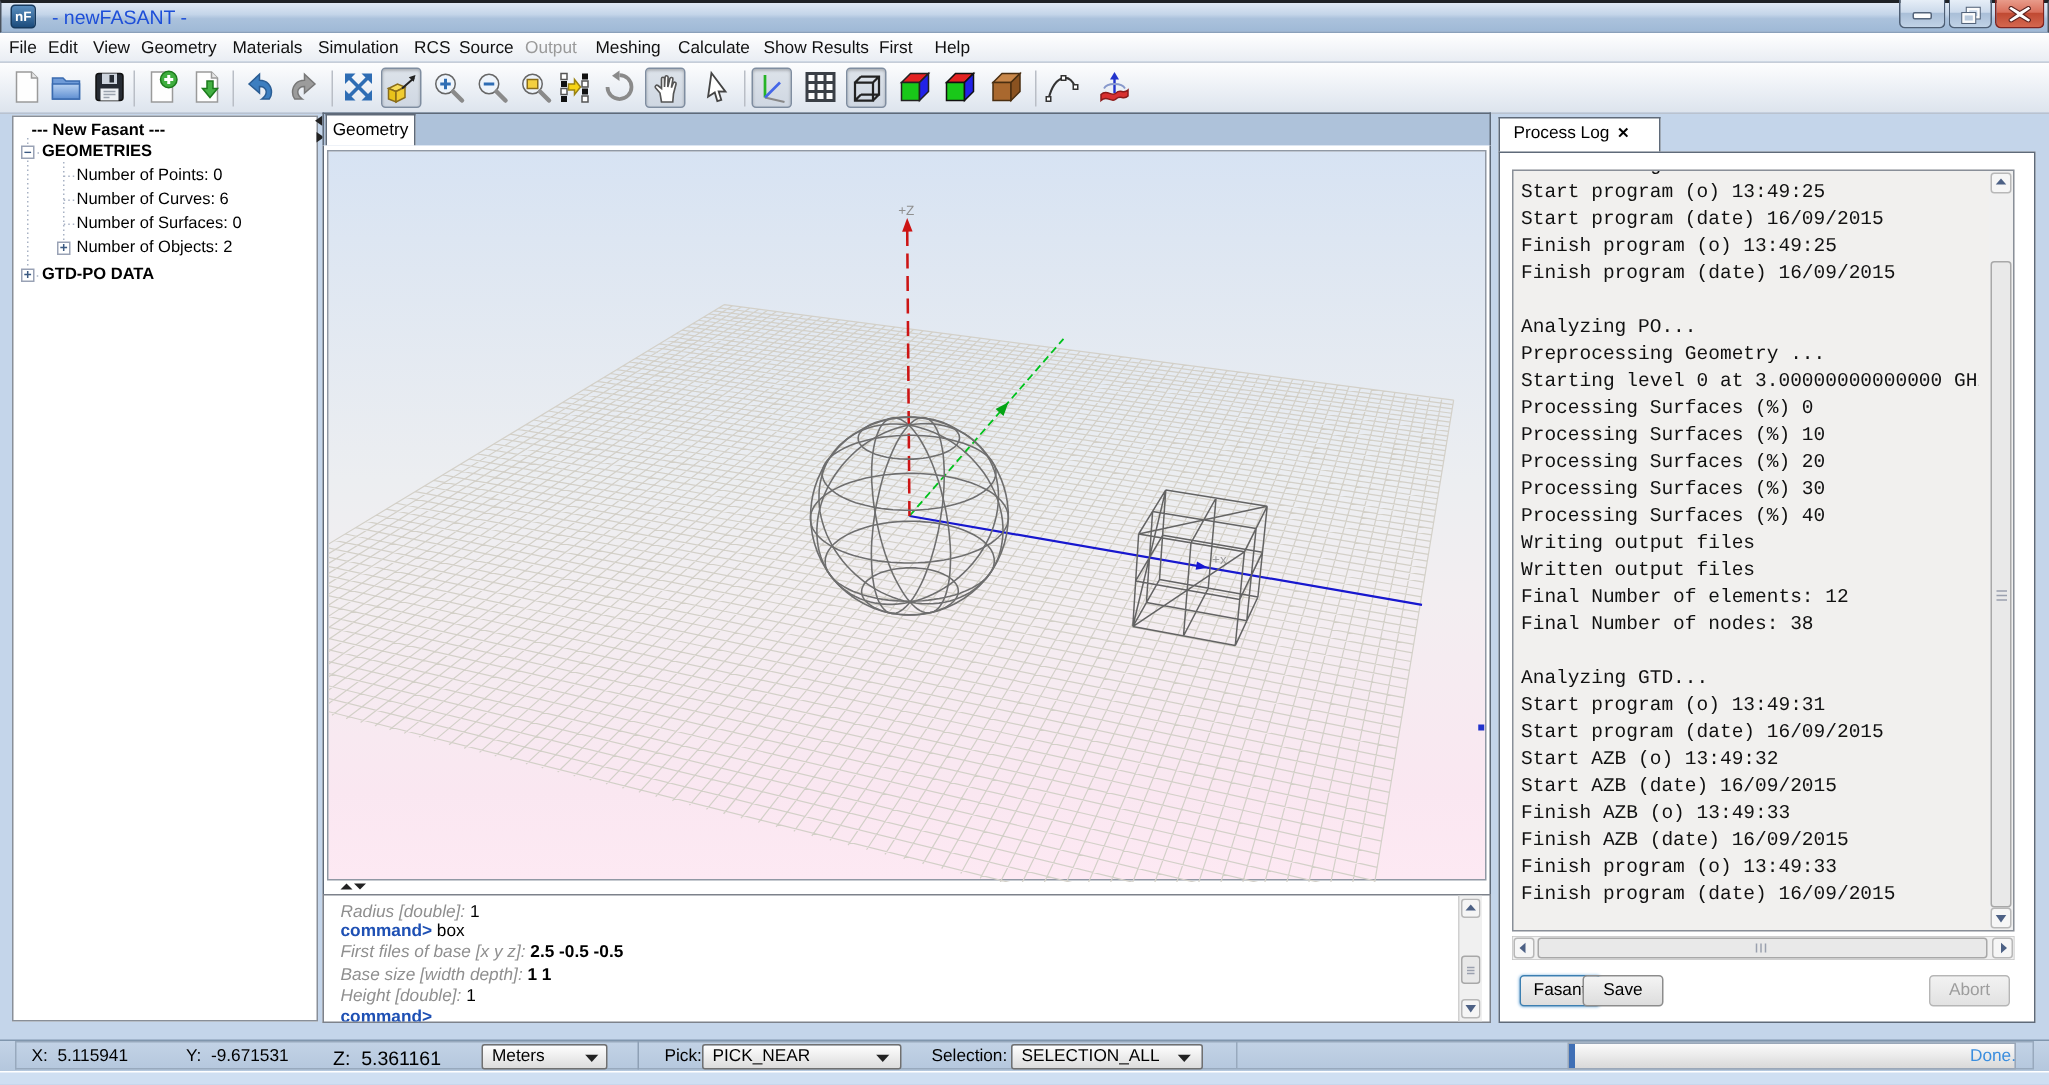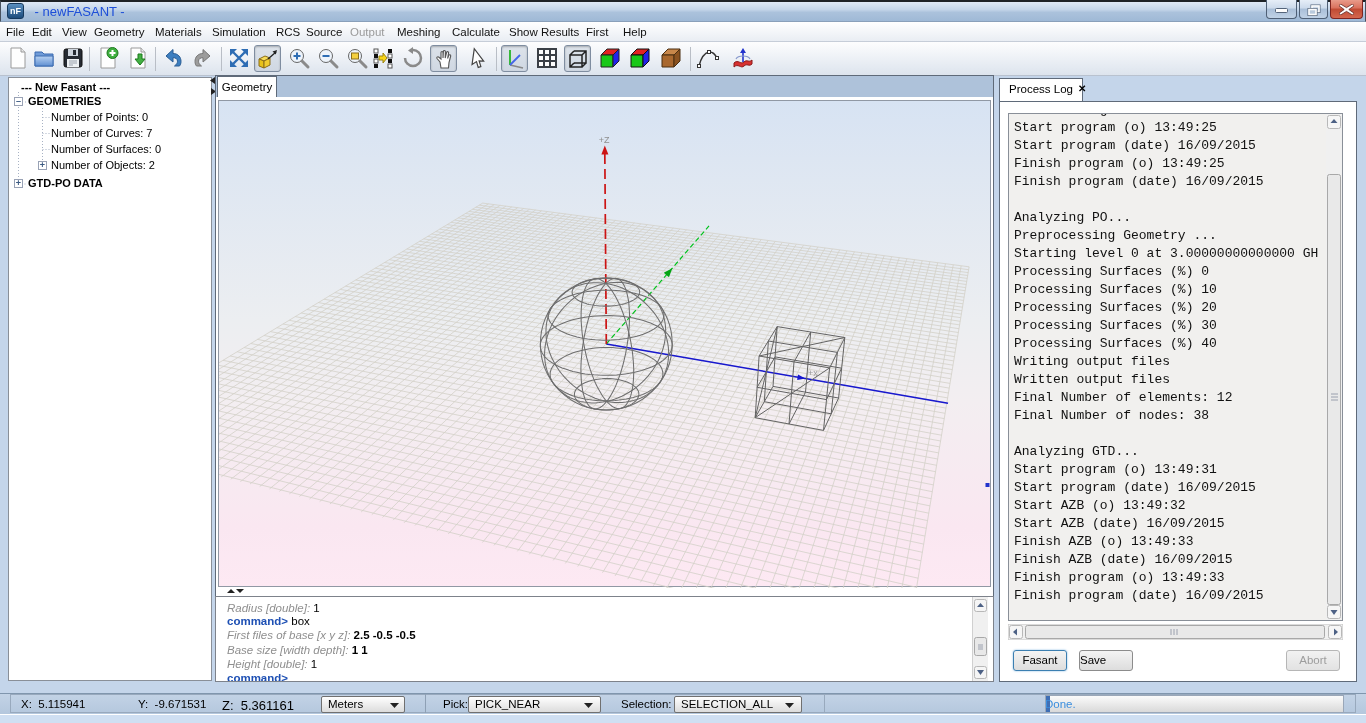--- a/index.html
+++ b/index.html
@@ -288,21 +288,21 @@
  <div class="tnode bold" style="left:12px;top:3px">--- New Fasant ---</div>
  <svg class="abs" style="left:0;top:0" width="60" height="120">
    <path d="M9.5 14 V101" stroke="#a8b2c4" stroke-width="1" stroke-dasharray="1 2" fill="none"></path>
    <path d="M16 24 H19" stroke="#a8b2c4" stroke-width="1" stroke-dasharray="1 2" fill="none"></path>
    <path d="M33.5 30 V88.5 M33.5 39.5 H41 M33.5 55.5 H41 M33.5 71.5 H41 M33.5 88 H29" stroke="#a8b2c4" stroke-width="1" stroke-dasharray="1 2" fill="none"></path>
    <path d="M9.5 106 H18" stroke="#a8b2c4" stroke-width="1" stroke-dasharray="1 2" fill="none"></path>
  </svg>
  <div class="tbox" style="left:5px;top:19px">–</div>
  <div class="tnode bold" style="left:19px;top:17px">GEOMETRIES</div>
  <div class="tnode" style="left:42px;top:33px">Number of Points: 0</div>
- <div class="tnode" style="left:42px;top:49px">Number of Curves: 7</div>
+ <div class="tnode" style="left:42px;top:49px">Number of Curves: 6</div>
  <div class="tnode" style="left:42px;top:65px">Number of Surfaces: 0</div>
  <div class="tbox" style="left:29px;top:83px">+</div>
  <div class="tnode" style="left:42px;top:81px">Number of Objects: 2</div>
  <div class="tbox" style="left:5px;top:101px">+</div>
  <div class="tnode bold" style="left:19px;top:99px">GTD-PO DATA</div>
 </div>
 
 <svg class="abs" style="left:209px;top:76px" width="8" height="20">
     <path d="M6 1 L1 4.5 L6 8 Z" fill="#222"></path>
     <path d="M2 12 L7 15.5 L2 19 Z" fill="#222"></path>
@@ -357,21 +357,21 @@
   <svg class="abs" style="left:758px;top:2px" width="13" height="81">
     <rect x="0.5" y="0.5" width="12" height="12" rx="2" fill="#f5f5f5" stroke="#b8b8b8"></rect>
     <path d="M6.5 4 L10 8 L3 8 Z" fill="#4d6185"></path>
     <rect x="0.5" y="38.5" width="12" height="18" rx="2" fill="#e8e8e8" stroke="#a8a8a8"></rect>
     <path d="M4 46 H9 M4 48 H9 M4 50 H9" stroke="#9aa0ae" stroke-width="1"></path>
     <rect x="0.5" y="67.5" width="12" height="12" rx="2" fill="#f5f5f5" stroke="#b8b8b8"></rect>
     <path d="M6.5 76 L10 71 L3 71 Z" fill="#4d6185"></path>
   </svg>
 </div>
 
-<div class="abs" style="left:999px;top:78px;width:84px;height:24px;background:#fff;border:1px solid #5f6a79;border-bottom:none;font-size:11.5px">
+<div class="abs" style="left:999px;top:78px;width:108px;height:24px;background:#fff;border:1px solid #5f6a79;border-bottom:none;font-size:11.5px">
   <span style="position:absolute;left:9px;top:4px">Process Log</span>
   <span style="position:absolute;left:78px;top:4px;font-weight:bold;font-size:10px">✕</span>
 </div>
 <div class="abs" style="left:999px;top:101px;width:358px;height:581px;background:#fff;border:1px solid #5f6a79"></div>
 <div class="abs" style="left:1008px;top:113px;width:335px;height:508px;background:#f1f0ee;border:1px solid #898f98;overflow:hidden">
   <div style="position:absolute;left:5px;top:-13px;width:305px;overflow:hidden;font-family:'Liberation Mono',monospace;font-size:13px;line-height:18px;white-space:pre;color:#111">Initializing Currents...
 Start program (o) 13:49:25
 Start program (date) 16/09/2015
 Finish program (o) 13:49:25
 Finish program (date) 16/09/2015
@@ -414,41 +414,41 @@
   <rect x="0" y="0" width="335" height="16" fill="#f0f0f0" stroke="#c4c4c4"></rect>
   <rect x="1.5" y="1.5" width="13" height="13" rx="2" fill="#f6f6f6" stroke="#b8b8b8"></rect>
   <path d="M5 8 L9 4.5 L9 11.5 Z" fill="#4d6185"></path>
   <rect x="17.5" y="1.5" width="299" height="13" rx="2" fill="#e9e9e9" stroke="#a8a8a8"></rect>
   <path d="M163 5 V11 M166 5 V11 M169 5 V11" stroke="#9aa0ae" stroke-width="1"></path>
   <rect x="320.5" y="1.5" width="13" height="13" rx="2" fill="#f6f6f6" stroke="#b8b8b8"></rect>
   <path d="M330 8 L326 4.5 L326 11.5 Z" fill="#4d6185"></path>
 </svg>
 
 <div class="abs" style="left:1013px;top:650px;width:54px;height:21px;background:linear-gradient(#f4f4f4,#dddddd);border:1px solid #3c7fb1;border-radius:3px;box-shadow:0 0 2px #7ab2e0;font-size:11.5px;text-align:center;line-height:19px">Fasant</div>
-<div class="abs" style="left:1079px;top:650px;width:54px;height:21px;background:linear-gradient(#f4f4f4,#dddddd);border:1px solid #8c8c8c;border-radius:3px;font-size:11.5px;text-align:left;line-height:19px">Save</div>
+<div class="abs" style="left:1055px;top:650px;width:54px;height:21px;background:linear-gradient(#f4f4f4,#dddddd);border:1px solid #8c8c8c;border-radius:3px;font-size:11.5px;text-align:center;line-height:19px">Save</div>
 <div class="abs" style="left:1286px;top:650px;width:54px;height:21px;background:linear-gradient(#f2f2f2,#e2e2e2);border:1px solid #b6b6b6;border-radius:3px;font-size:11.5px;text-align:center;line-height:19px;color:#9d9d9d">Abort</div>
 
 <div class="abs" style="left:0;top:693px;width:1366px;height:21px;background:linear-gradient(#c3d3e6,#b4c7dd);border-top:1px solid #8096ad"></div>
 <div class="abs" style="left:10px;top:694px;width:814px;height:19px;border:1px solid #98a9bd;border-right:none"></div>
 <div class="abs" style="left:824px;top:694px;width:532px;height:19px;border:1px solid #98a9bd"></div>
 <div class="abs" style="left:21px;top:698px;font-size:11.5px">X:&nbsp; 5.115941</div>
-<div class="abs" style="left:138px;top:698px;font-size:11.5px">Y:&nbsp; -9.671531</div>
+<div class="abs" style="left:124px;top:698px;font-size:11.5px">Y:&nbsp; -9.671531</div>
 <div class="abs" style="left:222px;top:698px;font-size:13px">Z:&nbsp; 5.361161</div>
 <div class="abs" style="left:321px;top:696px;width:84px;height:17px;background:linear-gradient(#fefefe,#dcdcdc);border:1px solid #707070;border-radius:2px;font-size:11.5px;padding:1px 0 0 6px">Meters</div>
 <svg class="abs" style="left:390px;top:703px" width="10" height="6">
     <path d="M0 0 H9 L4.5 5 Z" fill="#222"></path>
   </svg>
 <div class="abs" style="left:425px;top:694px;width:1px;height:19px;background:#8ea0b5"></div>
 <div class="abs" style="left:443px;top:698px;font-size:11.5px">Pick:</div>
 <div class="abs" style="left:468px;top:696px;width:133px;height:17px;background:linear-gradient(#fefefe,#dcdcdc);border:1px solid #707070;border-radius:2px;font-size:11.5px;padding:1px 0 0 6px">PICK_NEAR</div>
 <svg class="abs" style="left:584px;top:703px" width="10" height="6">
     <path d="M0 0 H9 L4.5 5 Z" fill="#222"></path>
   </svg>
 <div class="abs" style="left:621px;top:698px;font-size:11.5px">Selection:</div>
 <div class="abs" style="left:674px;top:696px;width:128px;height:17px;background:linear-gradient(#fefefe,#dcdcdc);border:1px solid #707070;border-radius:2px;font-size:11.5px;padding:1px 0 0 6px">SELECTION_ALL</div>
 <svg class="abs" style="left:785px;top:703px" width="10" height="6">
     <path d="M0 0 H9 L4.5 5 Z" fill="#222"></path>
   </svg>
 
 <div class="abs" style="left:1045px;top:695px;width:299px;height:18px;background:linear-gradient(#fbfbfb,#d9d9d9);border:1px solid #9aa7b8"></div>
 <div class="abs" style="left:1046px;top:696px;width:4px;height:16px;background:#3f6fb5"></div>
-<div class="abs" style="left:1045px;top:698px;width:299px;font-size:11.5px;color:#3b8ede;text-align:left">Done.</div>
+<div class="abs" style="left:1045px;top:698px;width:299px;font-size:11.5px;color:#3b8ede;text-align:right">Done.</div>
 <div class="abs" style="left:0;top:714px;width:1366px;height:9px;background:#cfdff2;border-top:1px solid #fff"></div>
 
 </body></html>

